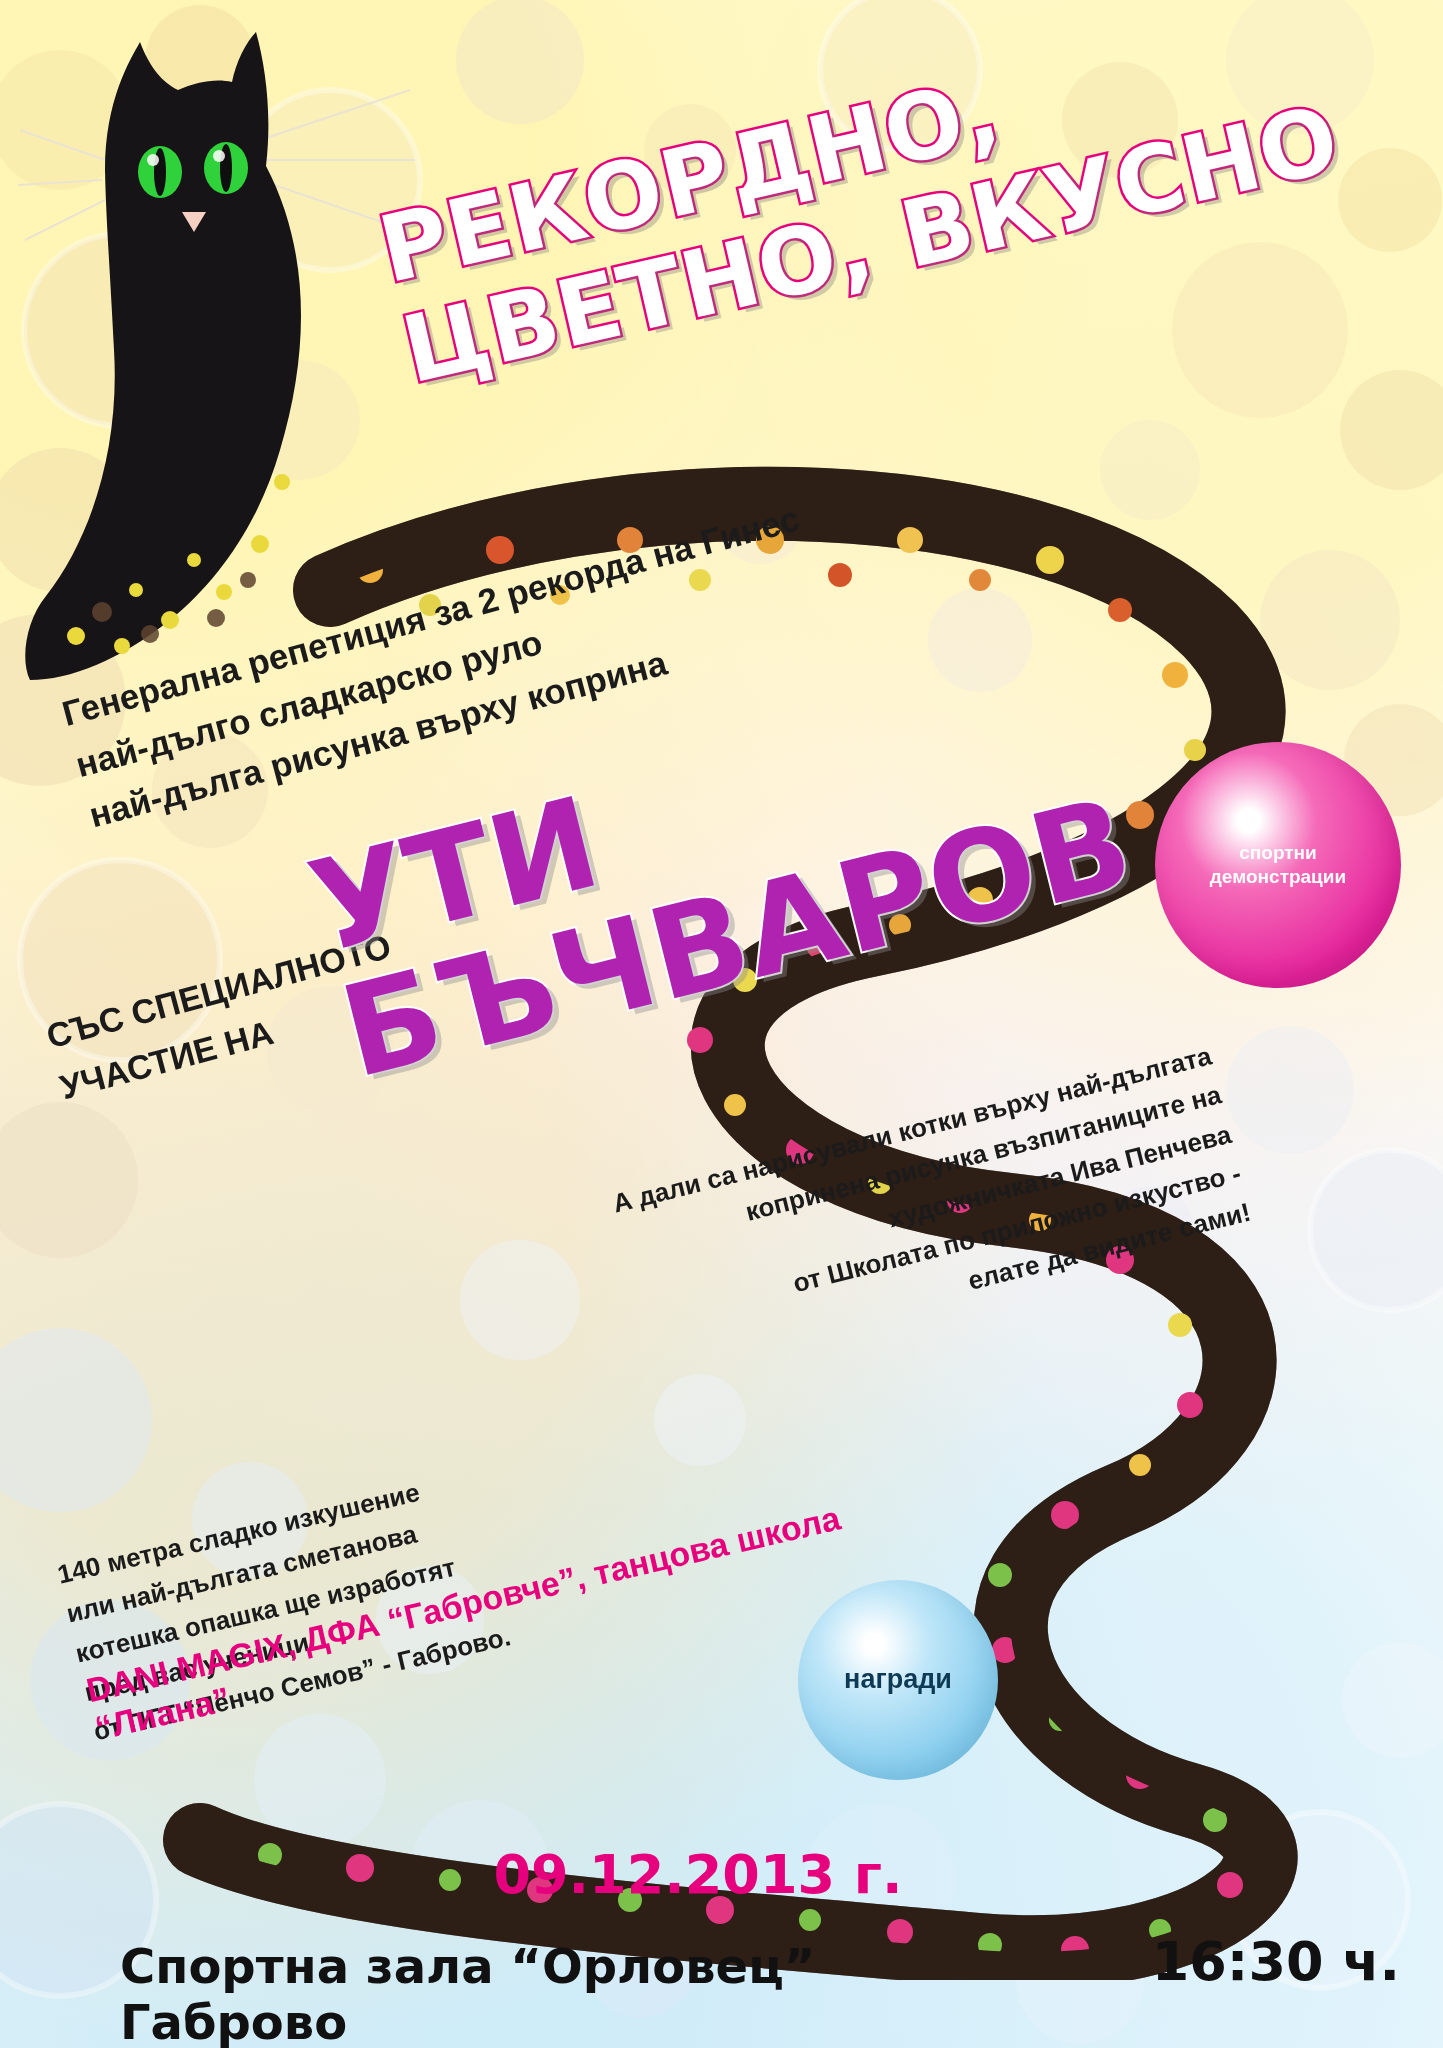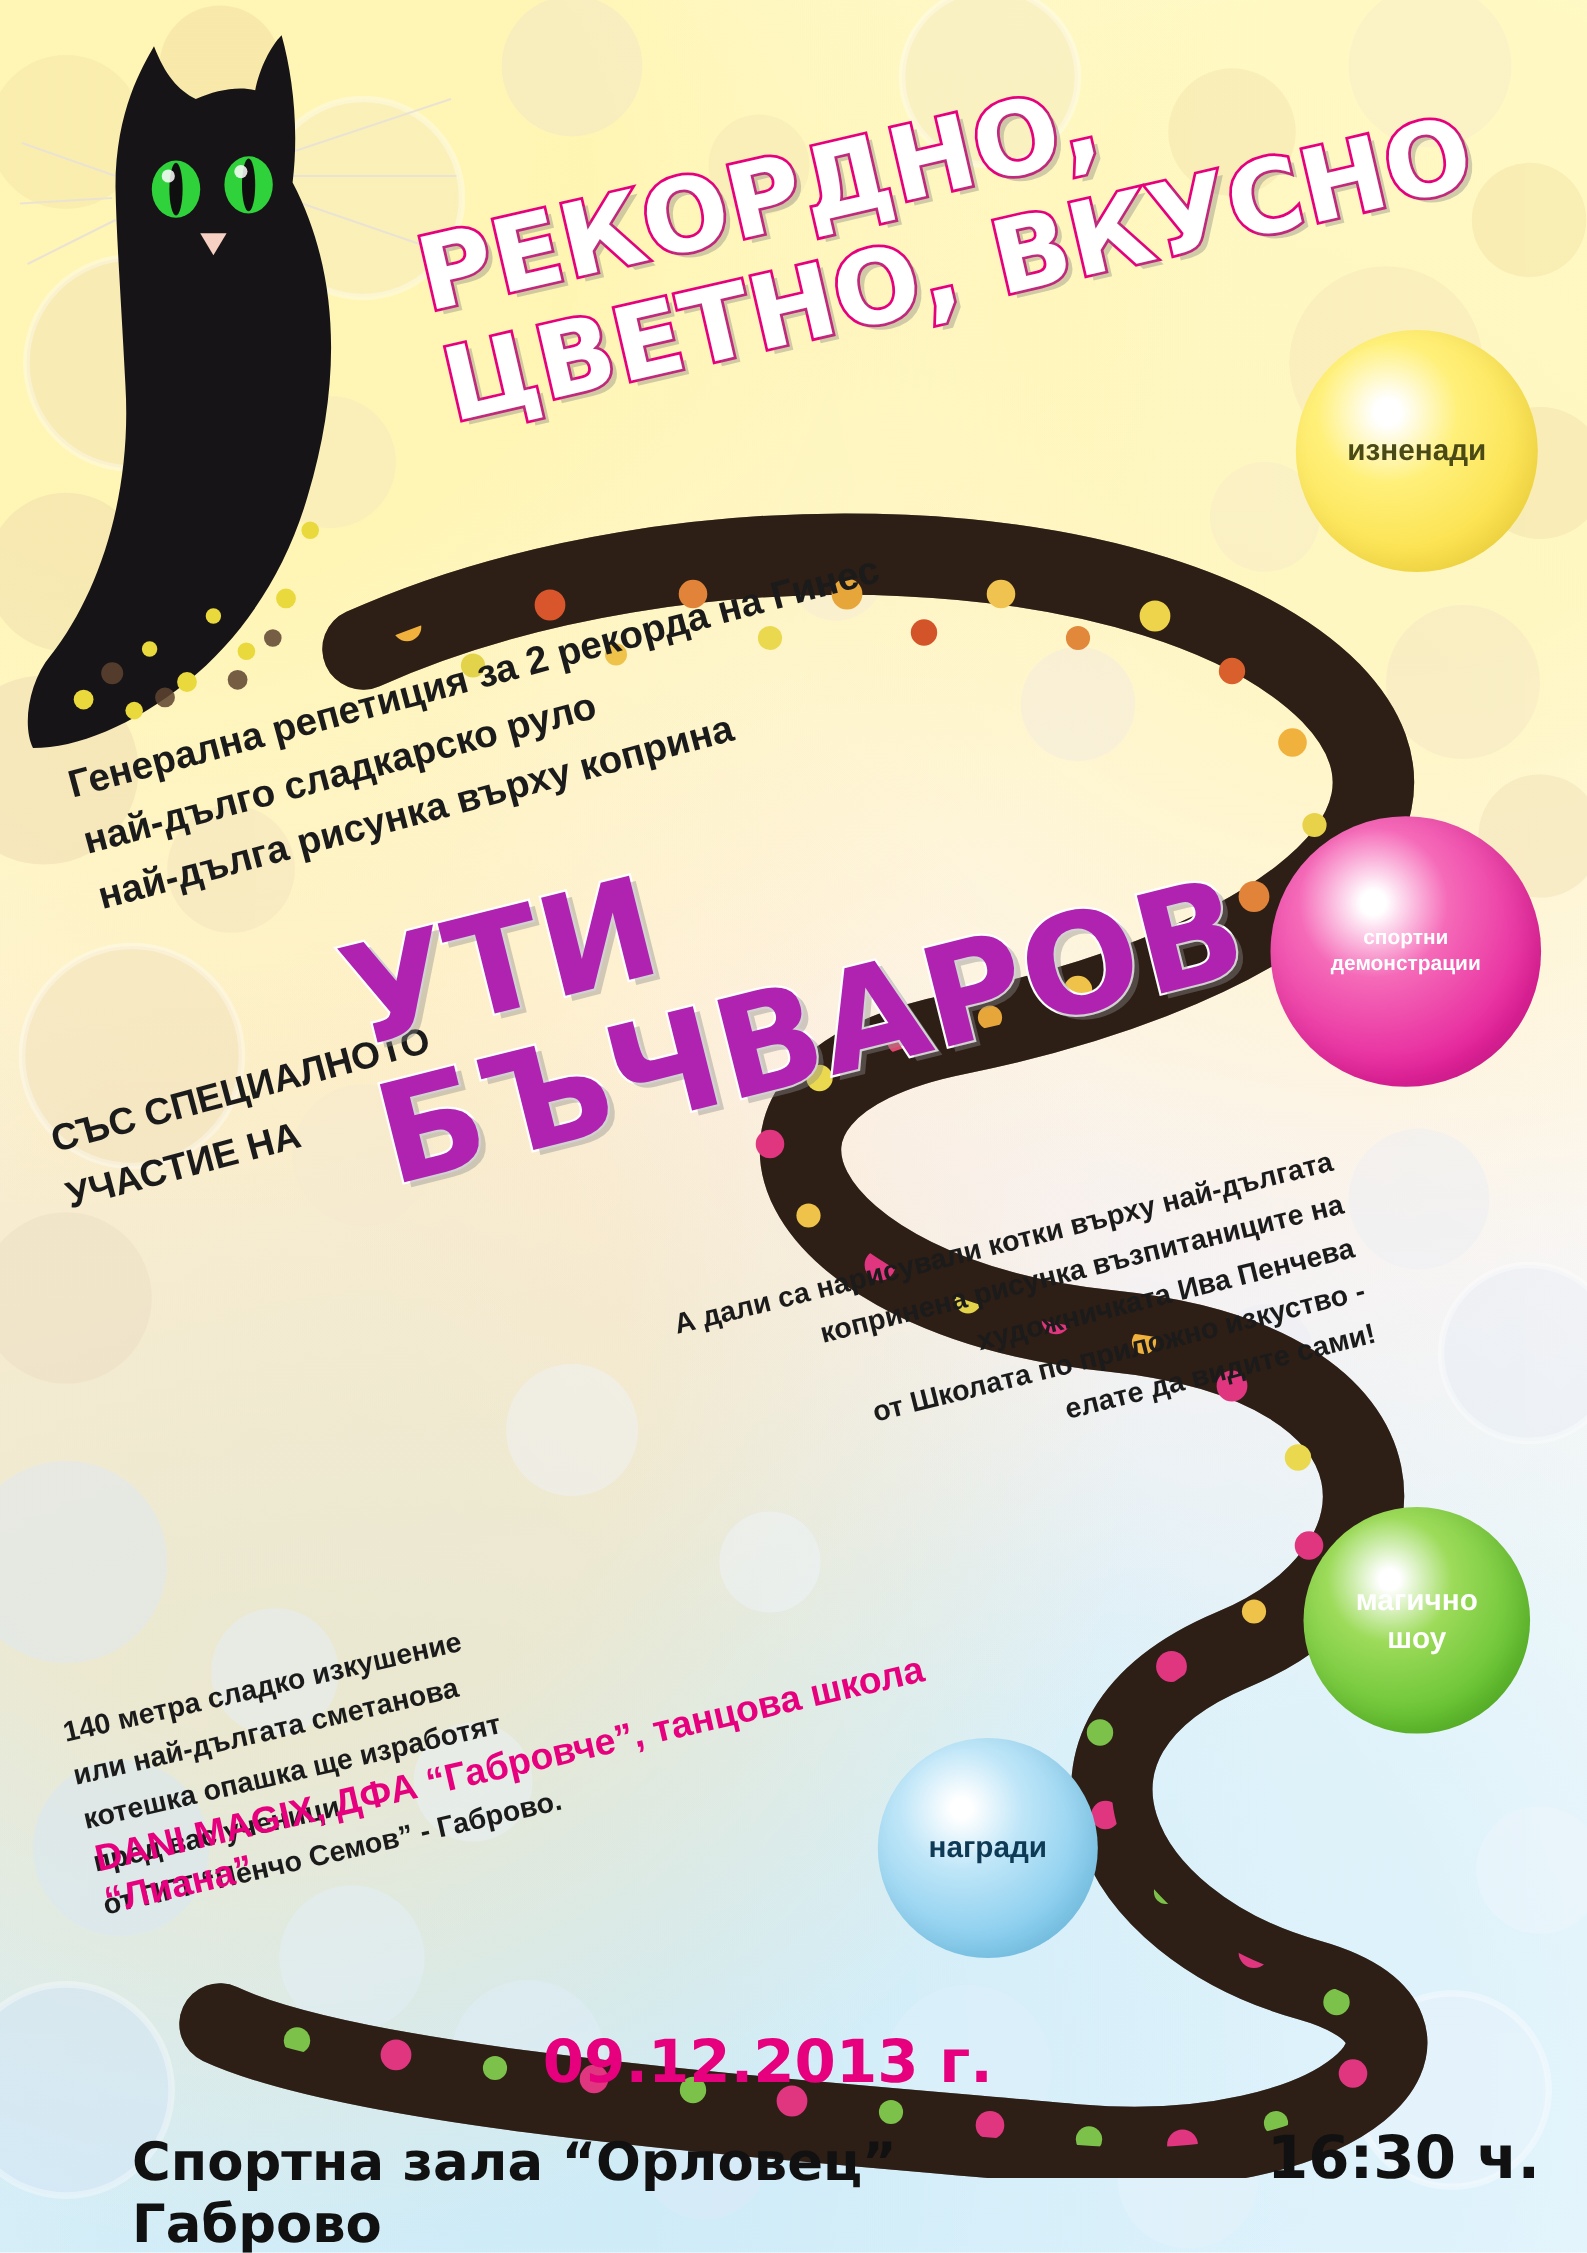--- a/index.html
+++ b/index.html
@@ -420,25 +420,22 @@
 художничката Ива Пенчева
 от Школата по приложно изкуство -
 елате да видите сами!</div>
   <div class="txt note-left">140 метра сладко изкушение
 или най-дългата сметанова
 котешка опашка ще изработят
 пред вас ученици
 от ПГТ “Пенчо Семов” - Габрово.</div>
   <div class="txt performers">DANI MAGIX, ДФА “Габровче”, танцова школа “Лиана”</div>
 
-  <div class="badge b-yellow">изненади</div>
   <div class="badge b-pink">спортни
 демонстрации</div>
-  <div class="badge b-green">магично
-шоу</div>
   <div class="badge b-blue">награди</div>
 
 
   <div class="date">09.12.2013 г.</div>
   <div class="venue">Спортна зала “Орловец” Габрово</div>
   <div class="time">16:30 ч.</div>
 
 </div>
 
 </body></html>

